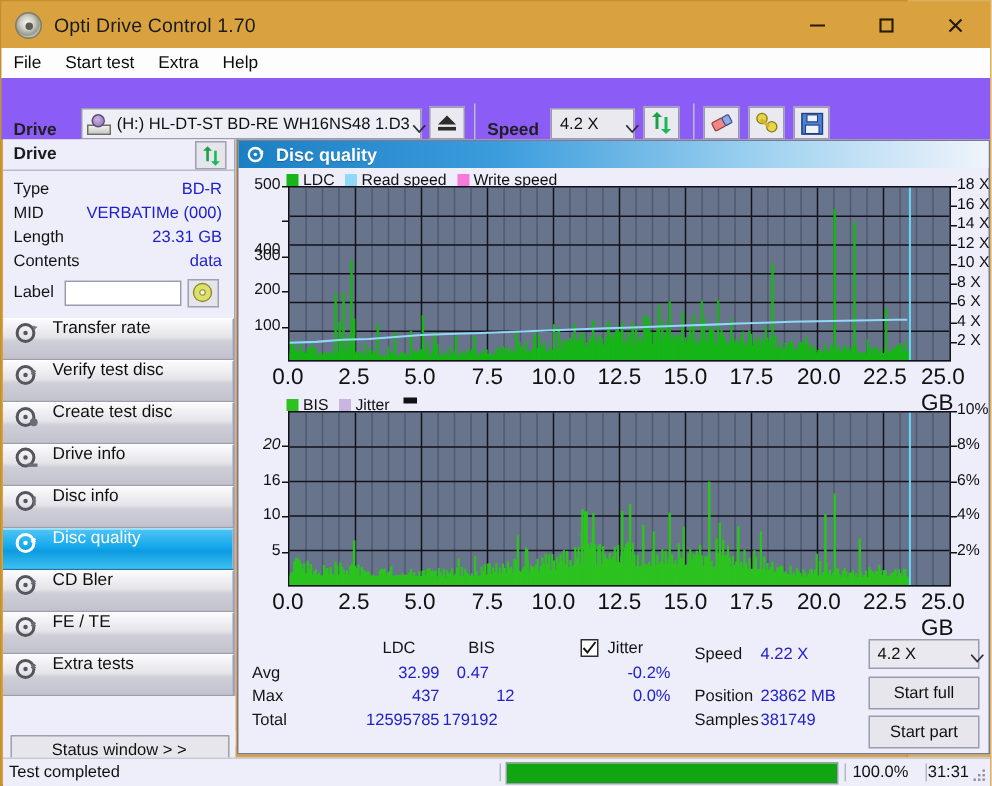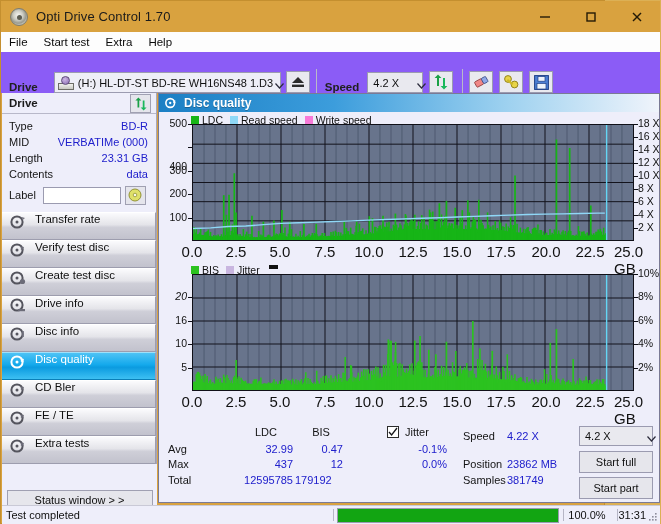--- a/index.html
+++ b/index.html
@@ -1485,22 +1485,22 @@
 
       <div id="jitter-check" style="left:228px; top:2px;">
         <svg width="10" height="10" viewBox="0 0 10 10">
             <polyline points="1,5 3.6,8 9,1" fill="none" stroke="#16161b" stroke-width="1.3"></polyline>
           </svg>
       </div>
       <div class="st" style="left:246px; top:2px;">Jitter</div>
 
       <div class="st" style="left:9px;   top:19px;">Avg</div>
       <div class="stv" style="left:80px;  top:19px; width:54px;">32.99</div>
-      <div class="stv" style="left:140px; top:19px; width:44px;">0.47</div>
-      <div class="stv" style="left:238px; top:19px; width:50px;">-0.1%</div>
+      <div class="stv" style="left:123px; top:19px; width:44px;">0.47</div>
+      <div class="stv" style="left:238px; top:19px; width:50px;">-0.2%</div>
 
       <div class="st" style="left:9px;   top:34px;">Max</div>
       <div class="stv" style="left:80px;  top:34px; width:54px;">437</div>
       <div class="stv" style="left:140px; top:34px; width:44px;">12</div>
       <div class="stv" style="left:238px; top:34px; width:50px;">0.0%</div>
 
       <div class="st" style="left:9px;   top:50px;">Total</div>
       <div class="stv" style="left:66px;  top:50px; width:68px;">12595785</div>
       <div class="stv" style="left:136px; top:50px; width:58px; text-align:left;">179192</div>
 

